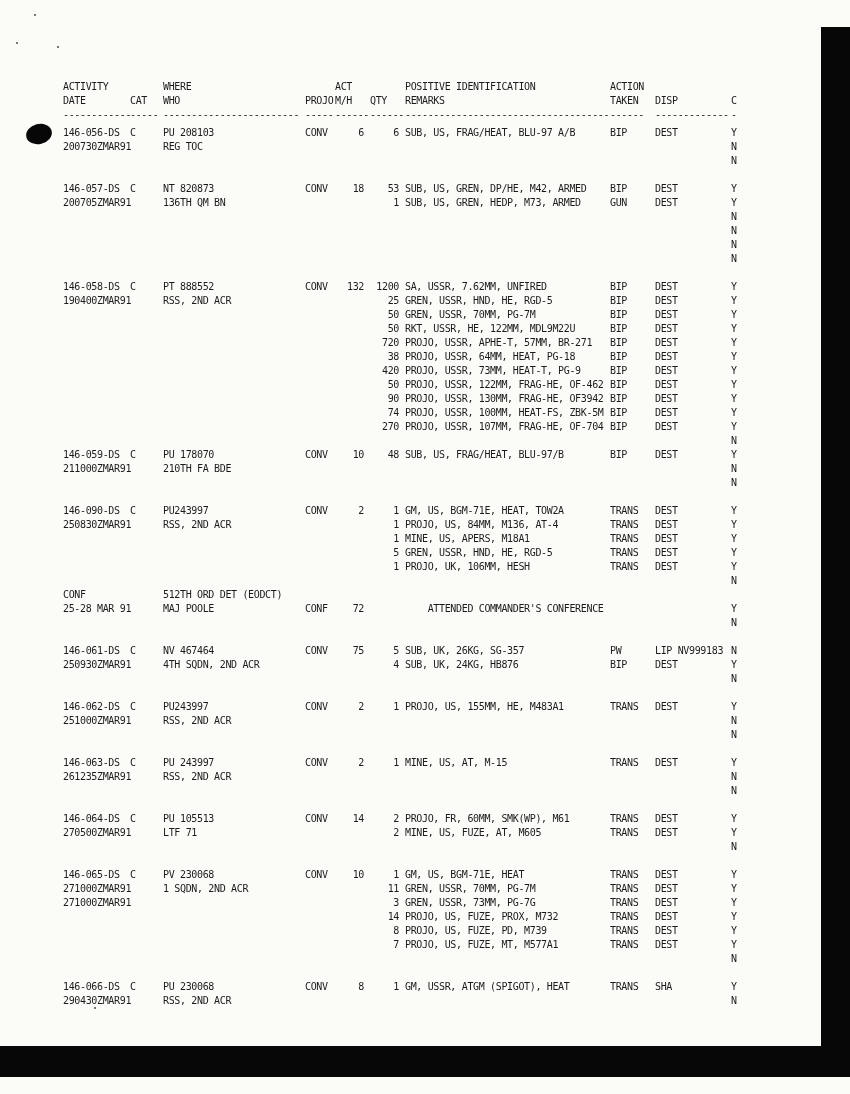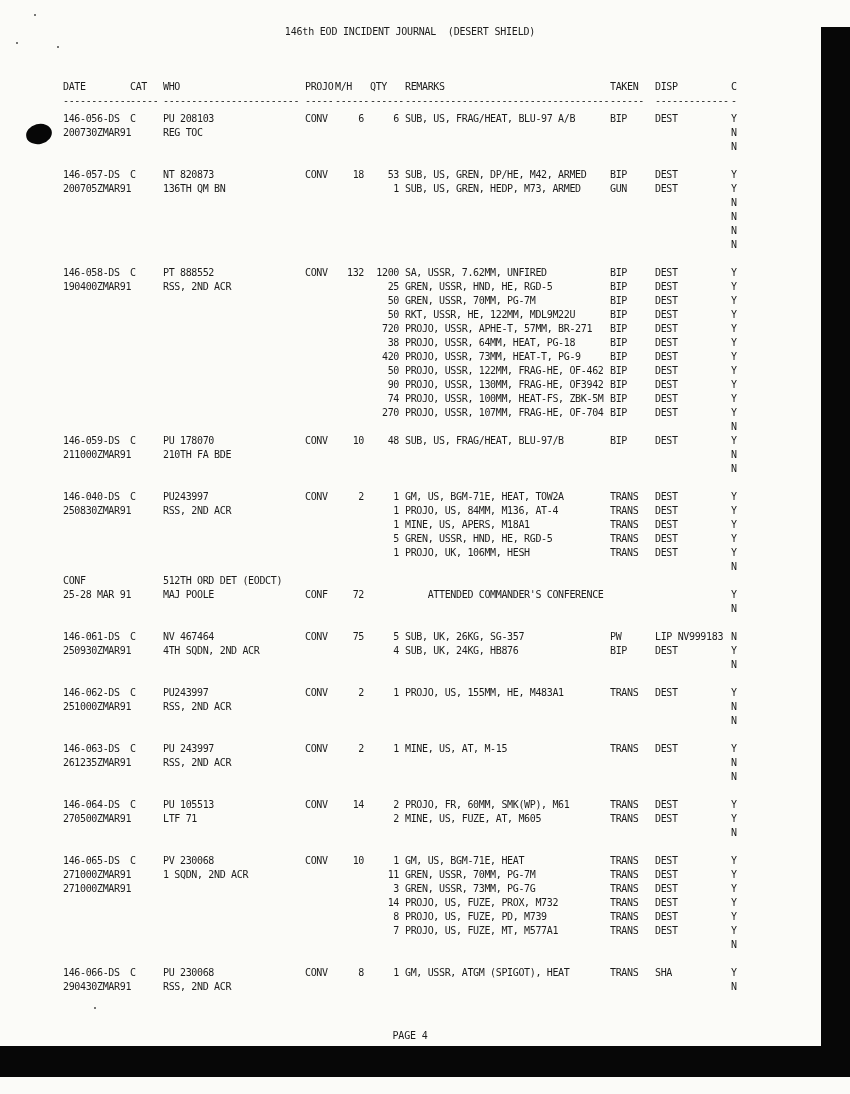--- a/index.html
+++ b/index.html
@@ -51,24 +51,35 @@
 </style>
 </head>
 <body>
 
 <div class="page">
   <div class="speck s1"></div>
   <div class="speck s2"></div>
   <div class="speck s3"></div>
   <div class="speck s4"></div>
 
-  <div class="title">146th EOD INCIDENT JOURNAL  (DESERT SHIELD)</div>
 
   <div class="journal">
     <div>
+        <div class="row hdr">
+          <span class="cell col-date">ACTIVITY</span>
+          <span class="cell col-cat"></span>
+          <span class="cell col-who">WHERE</span>
+          <span class="cell col-type"></span>
+          <span class="cell col-mh">ACT</span>
+          <span class="cell col-qty"></span>
+          <span class="cell col-remarks">POSITIVE IDENTIFICATION</span>
+          <span class="cell col-taken">ACTION</span>
+          <span class="cell col-disp"></span>
+          <span class="cell col-c"></span>
+        </div>
         <div class="row hdr">
           <span class="cell col-date">DATE</span>
           <span class="cell col-cat">CAT</span>
           <span class="cell col-who">WHO</span>
           <span class="cell col-type">PROJO</span>
           <span class="cell col-mh">M/H</span>
           <span class="cell col-qty">QTY</span>
           <span class="cell col-remarks">REMARKS</span>
           <span class="cell col-taken">TAKEN</span>
           <span class="cell col-disp">DISP</span>
@@ -405,21 +416,21 @@
           <span class="cell col-who"></span>
           <span class="cell col-type"></span>
           <span class="cell col-mh"></span>
           <span class="cell col-qty"></span>
           <span class="cell col-remarks"></span>
           <span class="cell col-taken"></span>
           <span class="cell col-disp"></span>
           <span class="cell col-c"></span>
         </div>
         <div class="row">
-          <span class="cell col-date">146-040-DS</span>
+          <span class="cell col-date">146-090-DS</span>
           <span class="cell col-cat">C</span>
           <span class="cell col-who">PU243997</span>
           <span class="cell col-type">CONV</span>
           <span class="cell col-mh">2</span>
           <span class="cell col-qty">1</span>
           <span class="cell col-remarks">GM, US, BGM-71E, HEAT, TOW2A</span>
           <span class="cell col-taken">TRANS</span>
           <span class="cell col-disp">DEST</span>
           <span class="cell col-c">Y</span>
         </div>
@@ -839,18 +850,17 @@
           <span class="cell col-mh"></span>
           <span class="cell col-qty"></span>
           <span class="cell col-remarks"></span>
           <span class="cell col-taken"></span>
           <span class="cell col-disp"></span>
           <span class="cell col-c">N</span>
         </div>
       </div>
   </div>
 
-  <div class="footer">PAGE 4</div>
 
   <div class="punch"></div>
   <div class="bar-right"></div>
   <div class="bar-bottom"></div>
 </div>
 
 </body></html>

